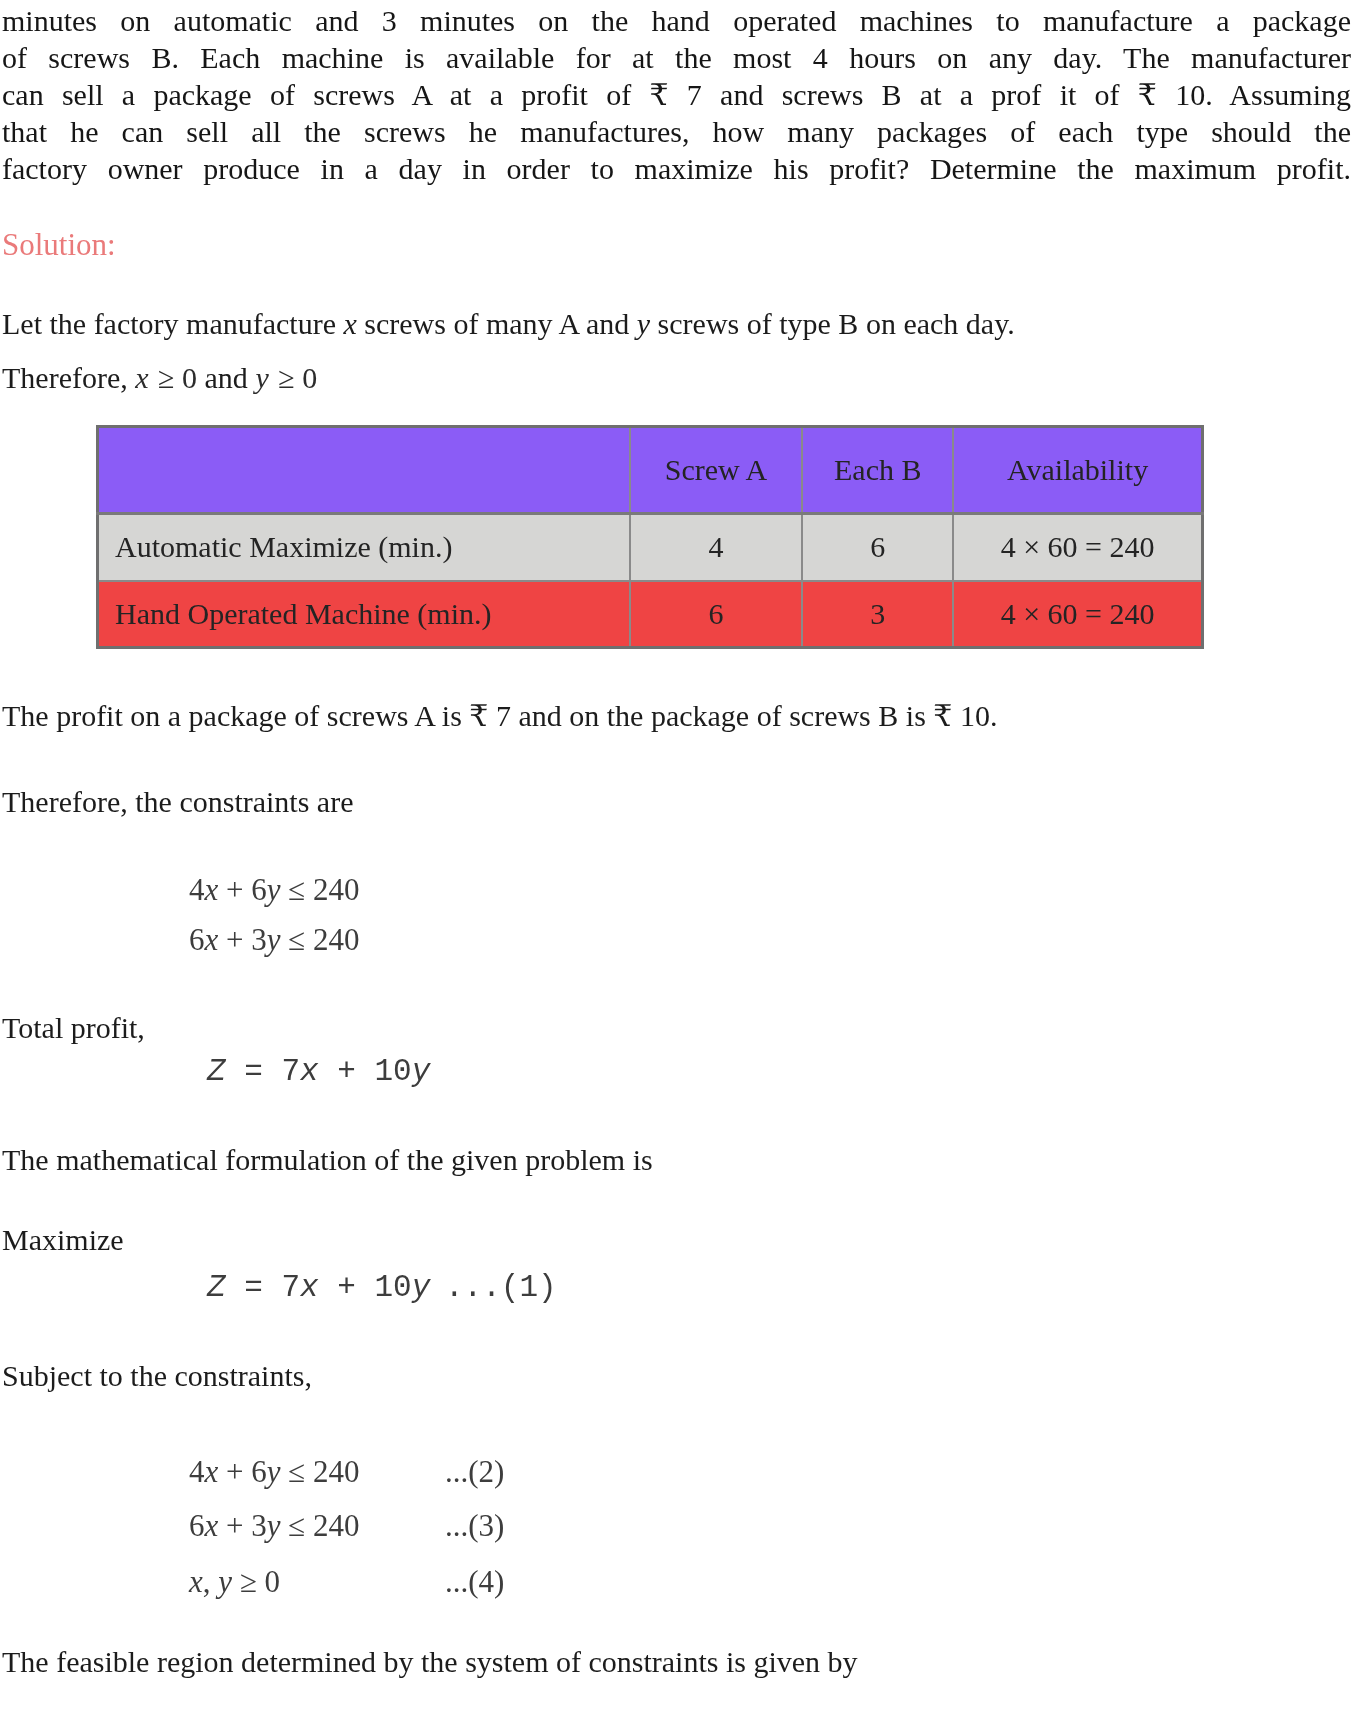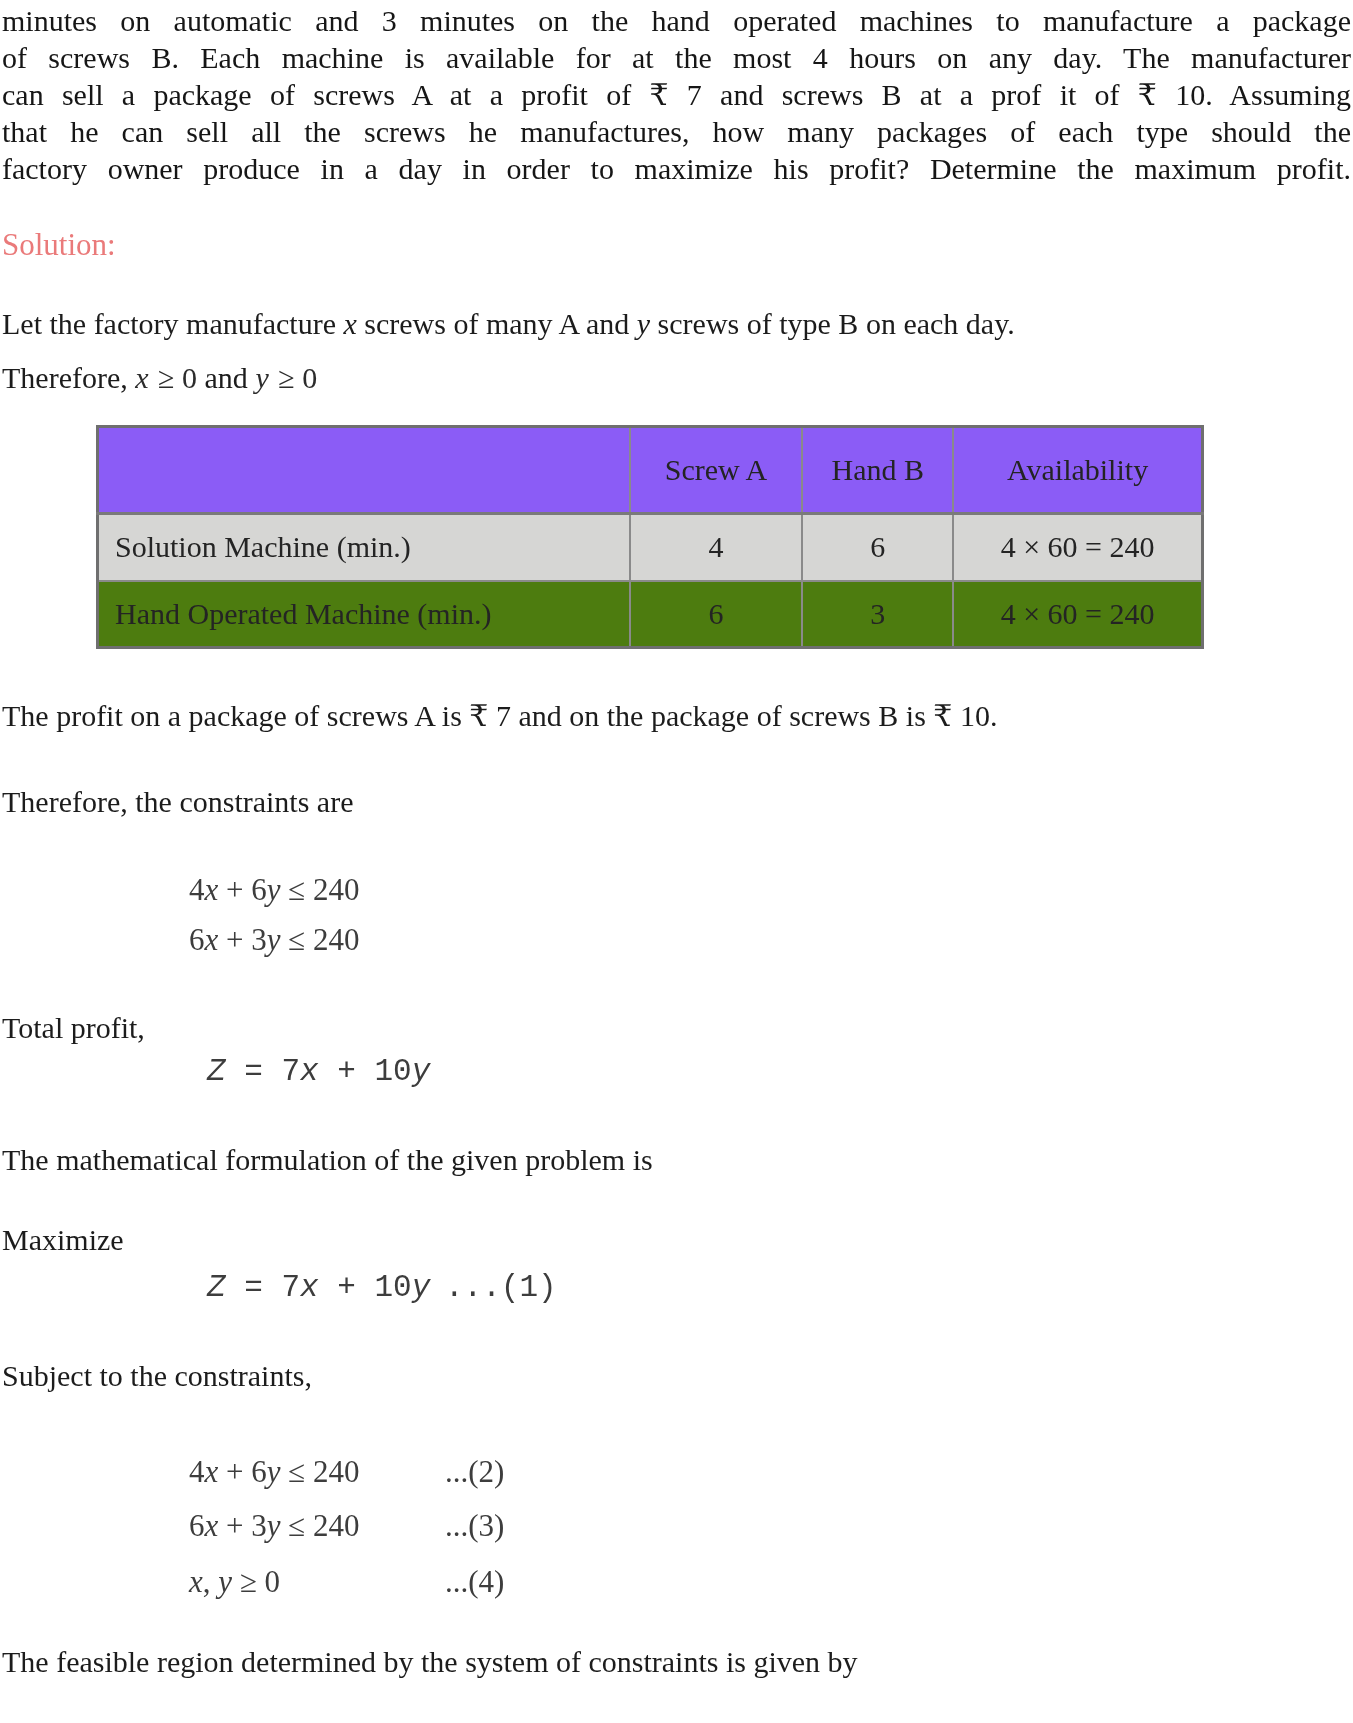--- a/index.html
+++ b/index.html
@@ -68,21 +68,21 @@
     color: #242424;
   }
   .info-table .col-label { width: 48.5%; }
   .info-table .col-a     { width: 15.5%; }
   .info-table .col-b     { width: 13.5%; }
   .info-table .col-avail { width: 22.5%; }
   .info-table thead tr   { height: 87px; background: #8b5cf6; }
   .info-table thead th   { text-align: center; border-bottom: 3px solid #7a7a7a; }
   .info-table tbody tr   { height: 67px; }
   .row-automatic { background: #d6d6d4; }
-  .row-hand      { background: #4d7c0f; }
+  .row-hand      { background: #ef4444; }
   .cell-label {
     text-align: left;
     padding-left: 16px;
   }
   .cell-center { text-align: center; }
   .cell-avail {
     text-align: center;
     font-size: 28px;
     color: #454545;
   }
@@ -130,27 +130,27 @@
   <div class="body-line mt-therefore">
     <span>Therefore, </span><span class="inline-math"><i>x</i> ≥ 0</span><span> and </span><span class="inline-math"><i>y</i> ≥ 0</span>
   </div>
 
 
   <table class="info-table">
     <thead>
       <tr>
         <th class="col-label"></th>
         <th class="col-a">Screw A</th>
-        <th class="col-b">Hand B</th>
+        <th class="col-b">Each B</th>
         <th class="col-avail">Availability</th>
       </tr>
     </thead>
     <tbody>
       <tr class="row-automatic">
-        <td class="cell-label">Solution Machine (min.)</td>
+        <td class="cell-label">Automatic Maximize (min.)</td>
         <td class="cell-center">4</td>
         <td class="cell-center">6</td>
         <td class="cell-avail">4 × 60 = 240</td>
       </tr>
       <tr class="row-hand">
         <td class="cell-label">Hand Operated Machine (min.)</td>
         <td class="cell-center">6</td>
         <td class="cell-center">3</td>
         <td class="cell-avail">4 × 60 = 240</td>
       </tr>

